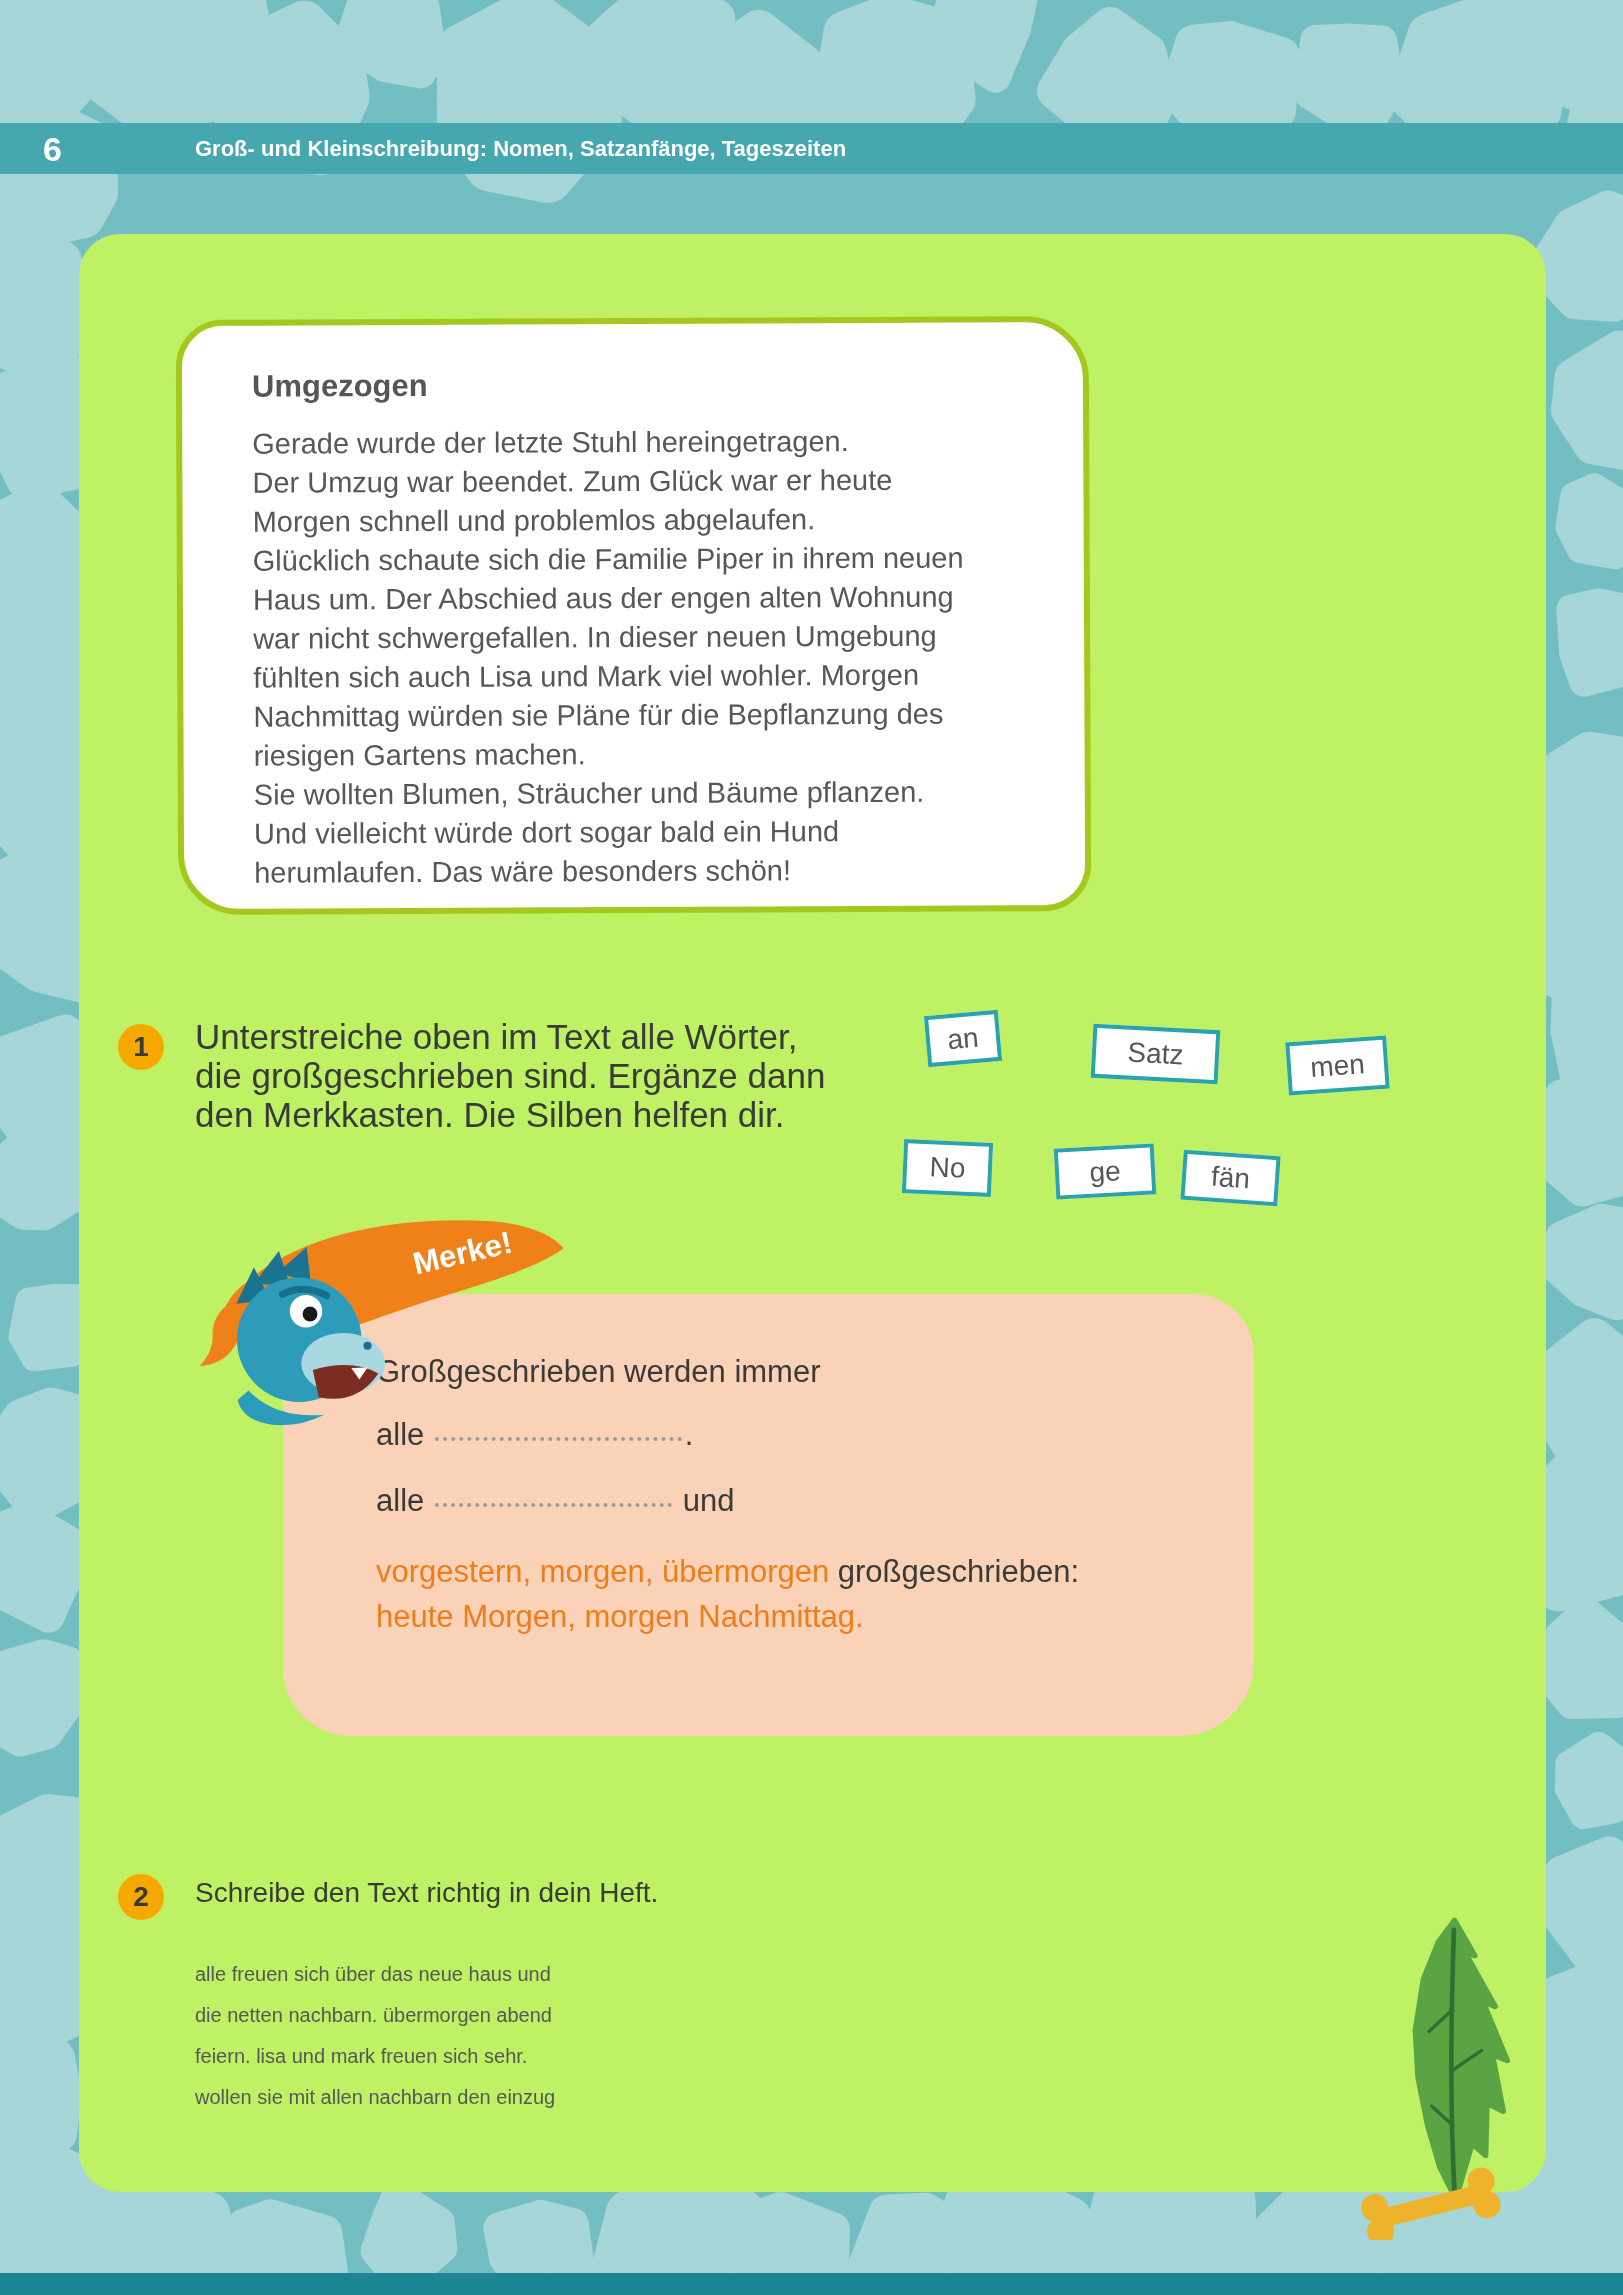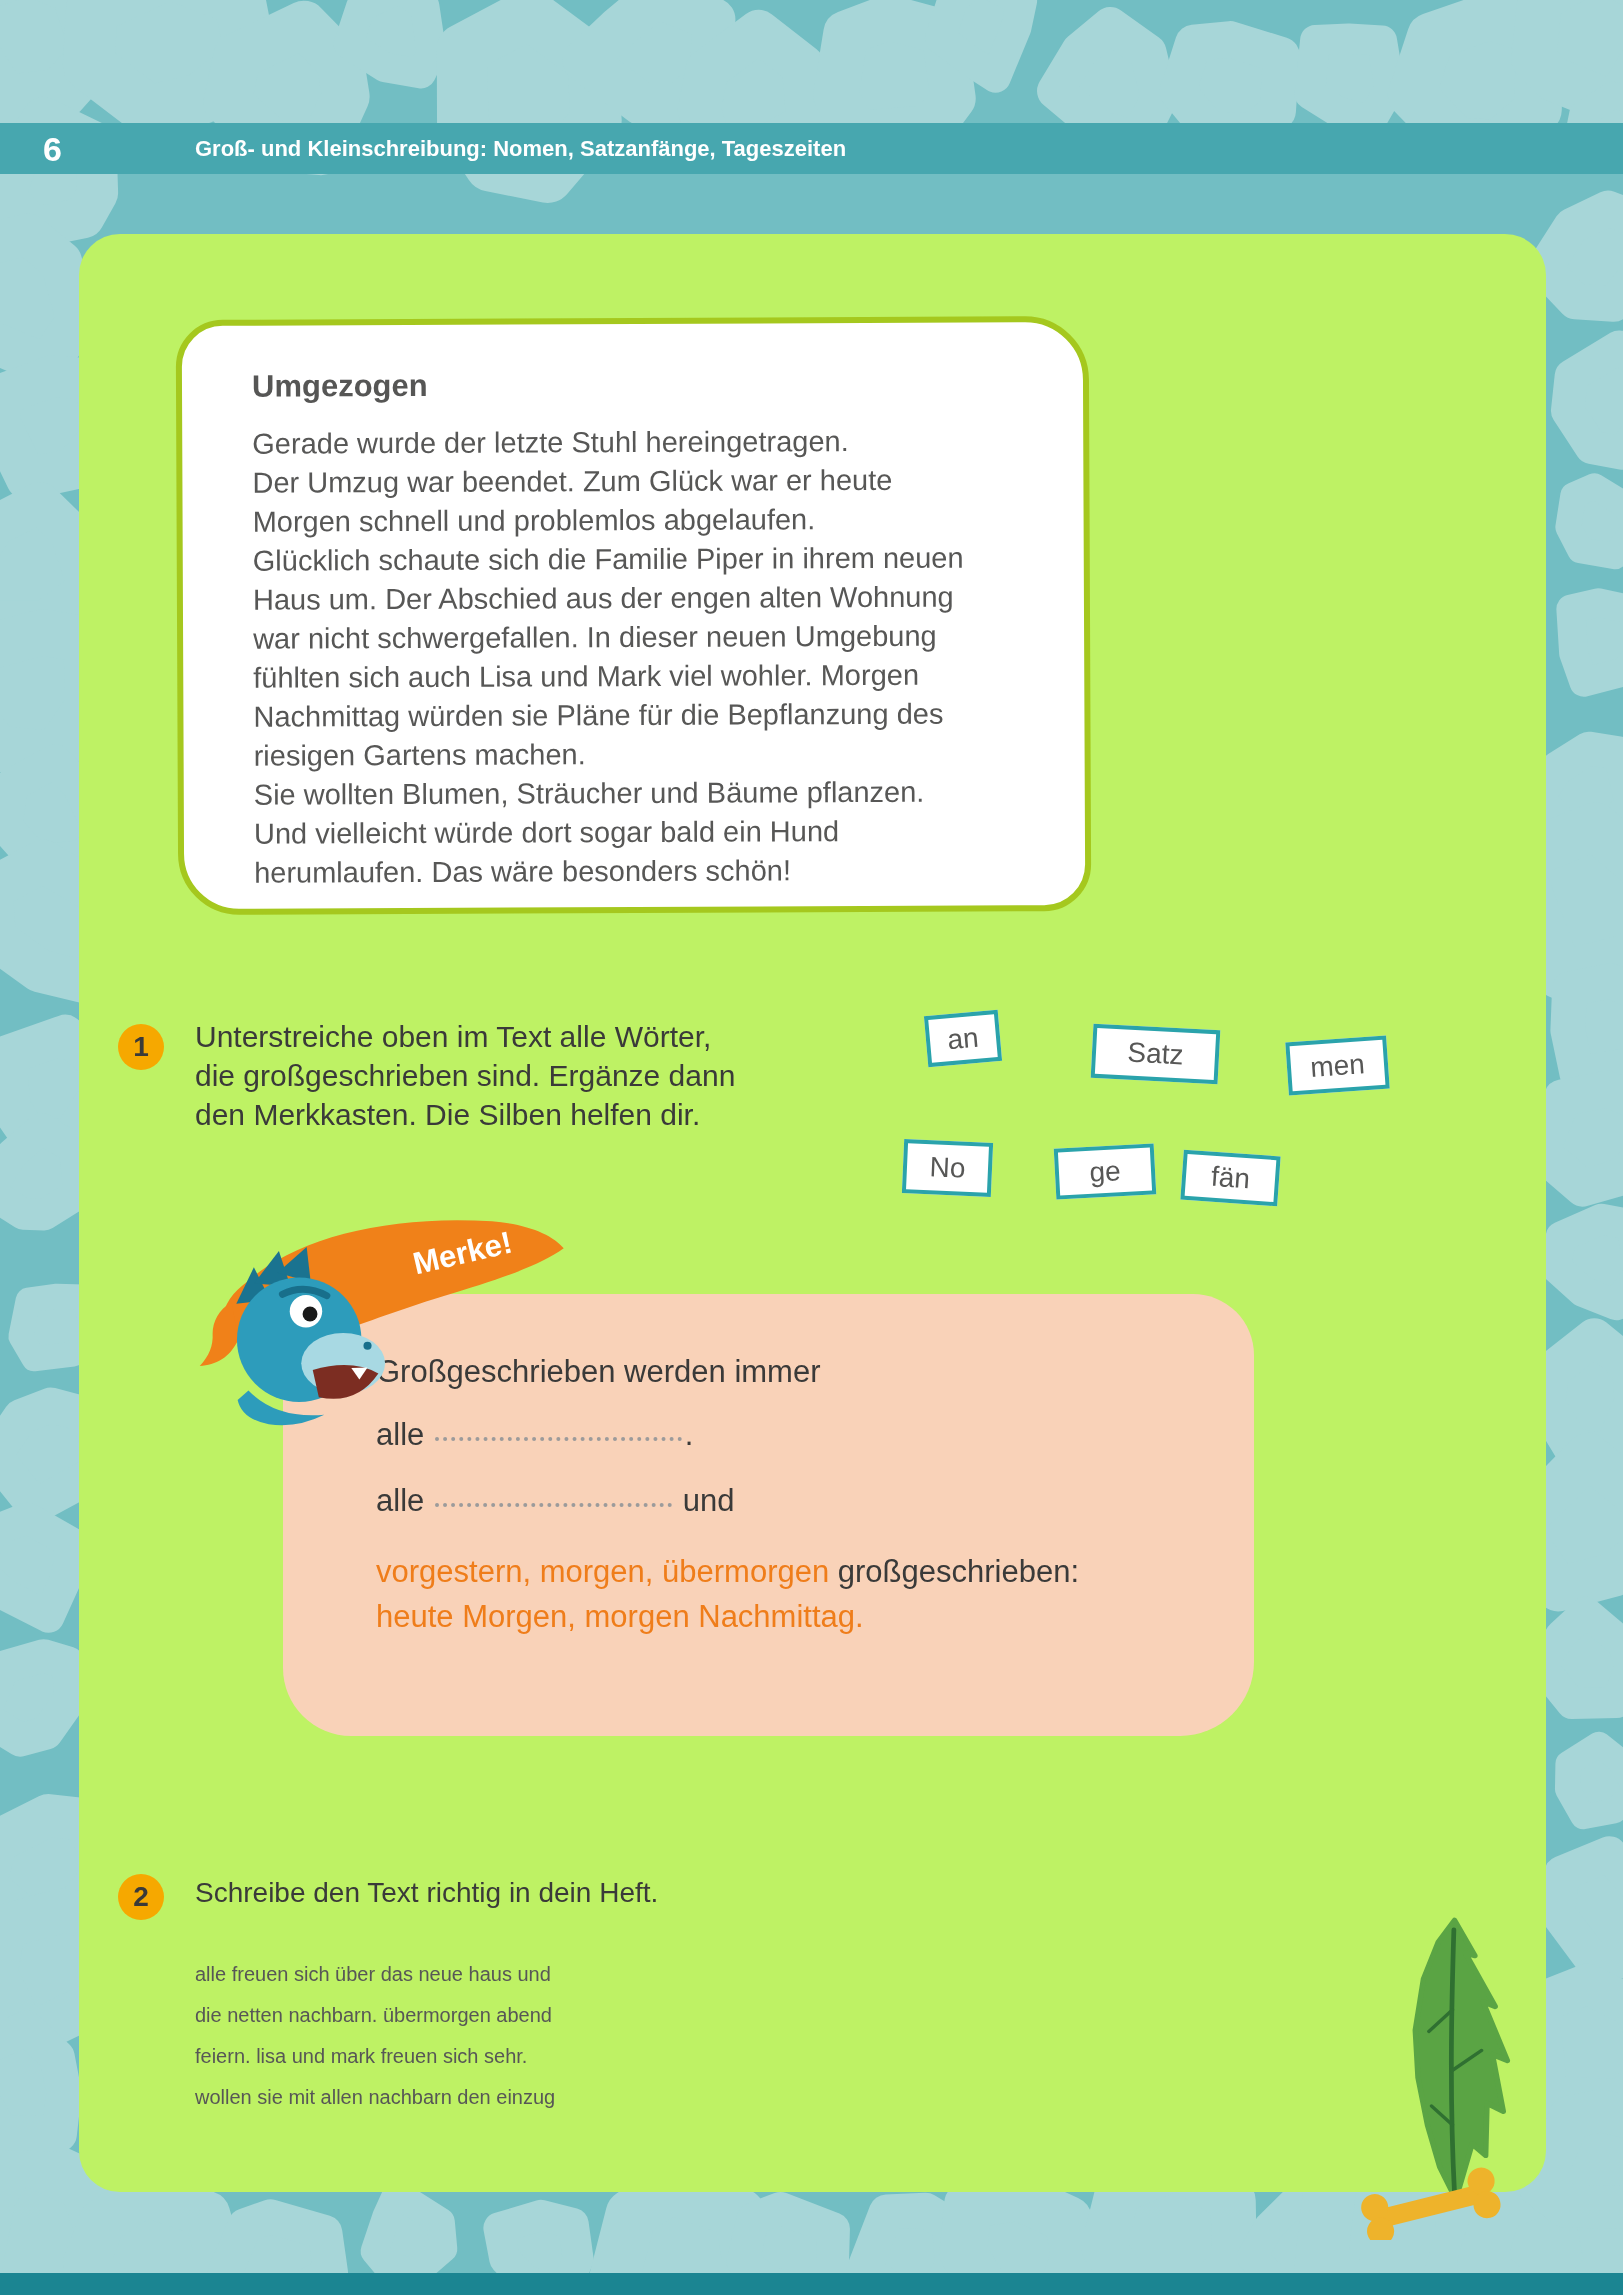--- a/index.html
+++ b/index.html
@@ -17,21 +17,21 @@
              border:6px solid #a5c81e;border-radius:47px 64px 47px 61px;transform:rotate(-0.25deg);
              padding:43px 34px 0 70px;background:#ffffff;}
   .story-title{font-size:31px;font-weight:bold;color:#565655;margin:0 0 20px 0;}
   .story-line{font-size:29px;line-height:39px;color:#575756;}
 
   .task-badge{position:absolute;width:46px;height:46px;background:#f6a800;border-radius:50%;
               color:#3a3a39;font-size:28px;font-weight:bold;display:flex;align-items:center;justify-content:center;}
   #task1-badge{left:39px;top:790px;}
   #task2-badge{left:39px;top:1640px;}
 
-  .task1-text{position:absolute;left:116px;top:783px;font-size:30px;line-height:39px;color:#3a3a39;}
+  .task1-text{position:absolute;left:116px;top:783px;font-size:35px;line-height:39px;color:#3a3a39;}
   .task2-text{position:absolute;left:116px;top:1643px;font-size:28px;color:#3a3a39;}
   .task2-para{position:absolute;left:116px;top:1720px;font-size:20px;line-height:41px;color:#575756;}
 
   .card{position:absolute;box-sizing:border-box;background:#ffffff;border:4px solid #2aa3ab;
         display:flex;align-items:center;justify-content:center;font-size:28px;color:#575756;}
   #card-an  {left:847px;top:779px;width:74px;height:51px;transform:rotate(-5deg);}
   #card-satz{left:1013px;top:793px;width:127px;height:54px;transform:rotate(3deg);}
   #card-men {left:1208px;top:805px;width:101px;height:53px;transform:rotate(-4deg);}
   #card-no  {left:824px;top:907px;width:89px;height:54px;transform:rotate(2.5deg);}
   #card-ge  {left:976px;top:912px;width:100px;height:51px;transform:rotate(-3deg);}

